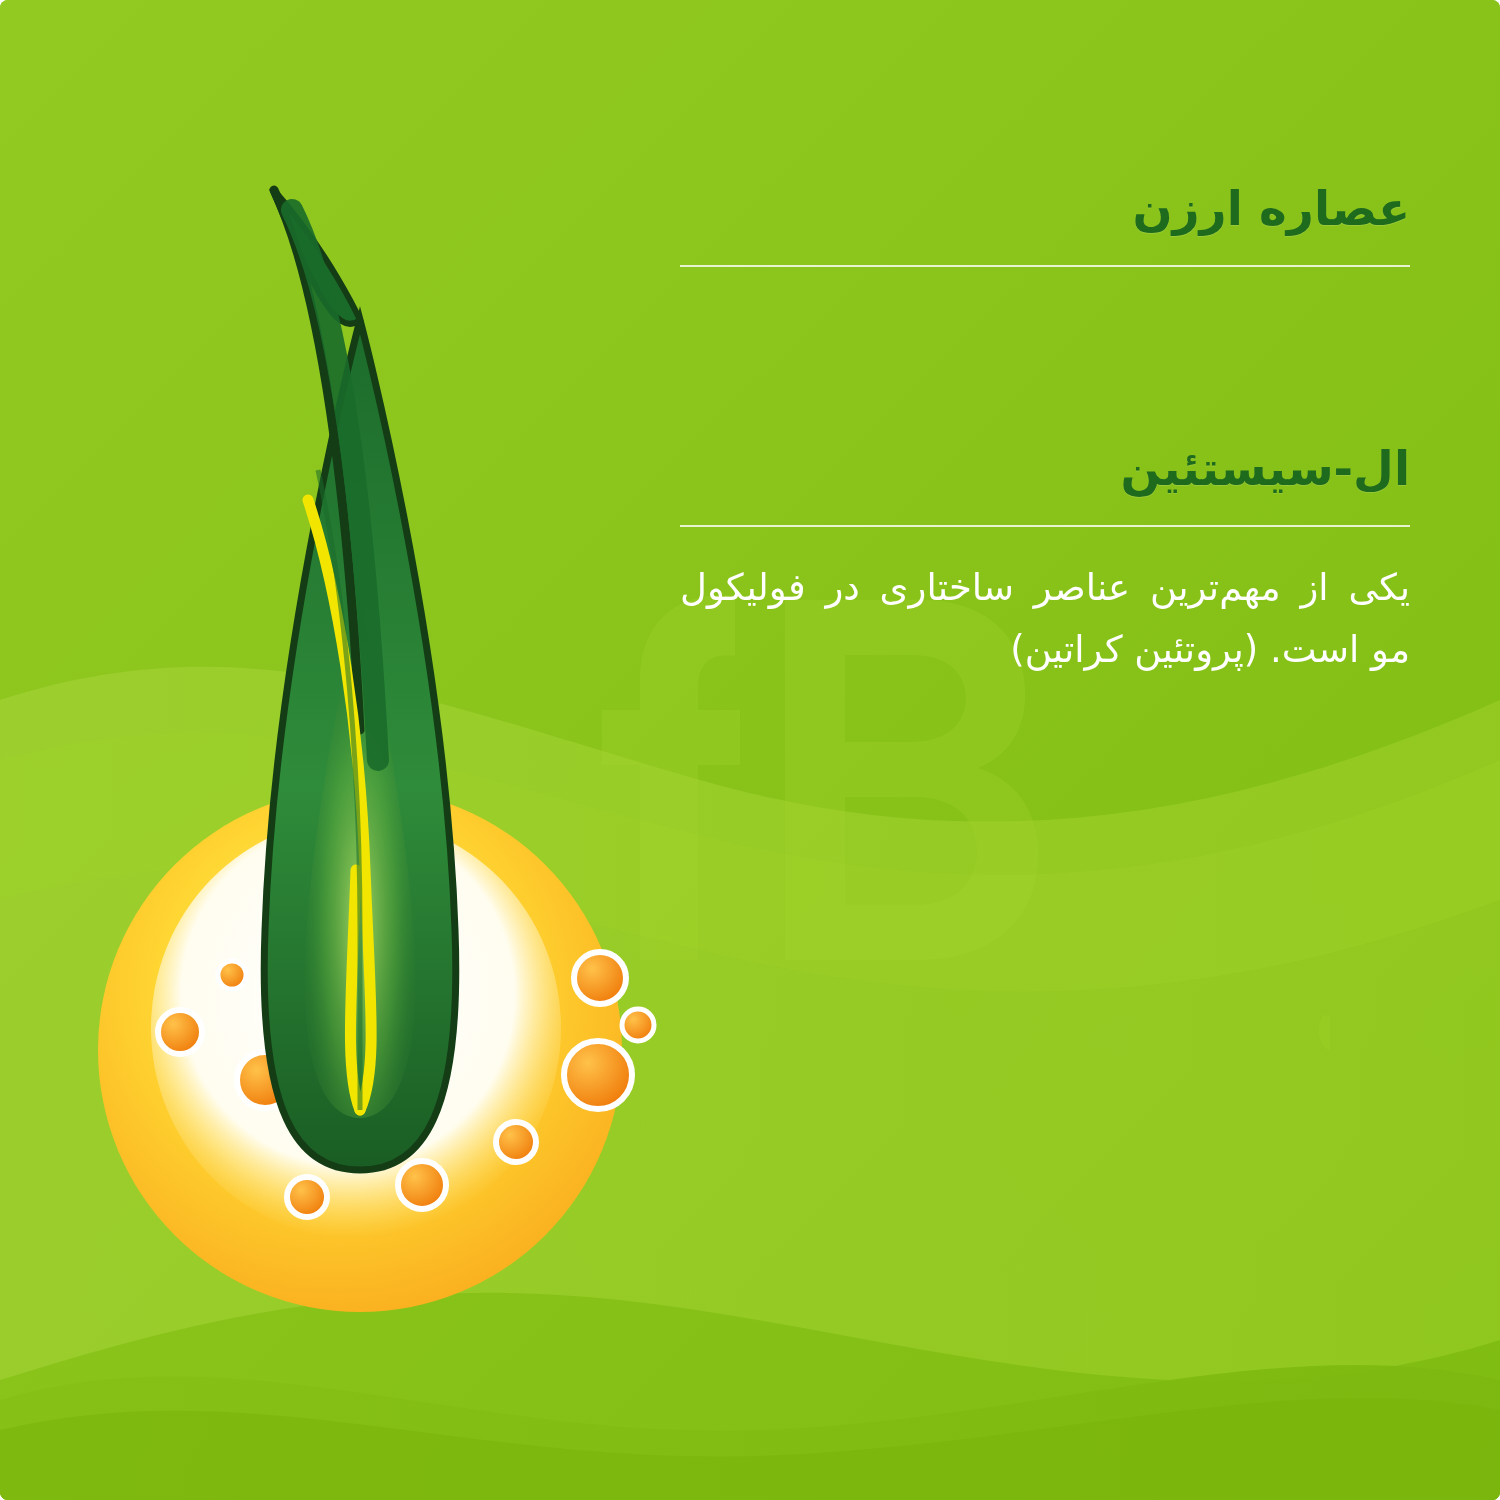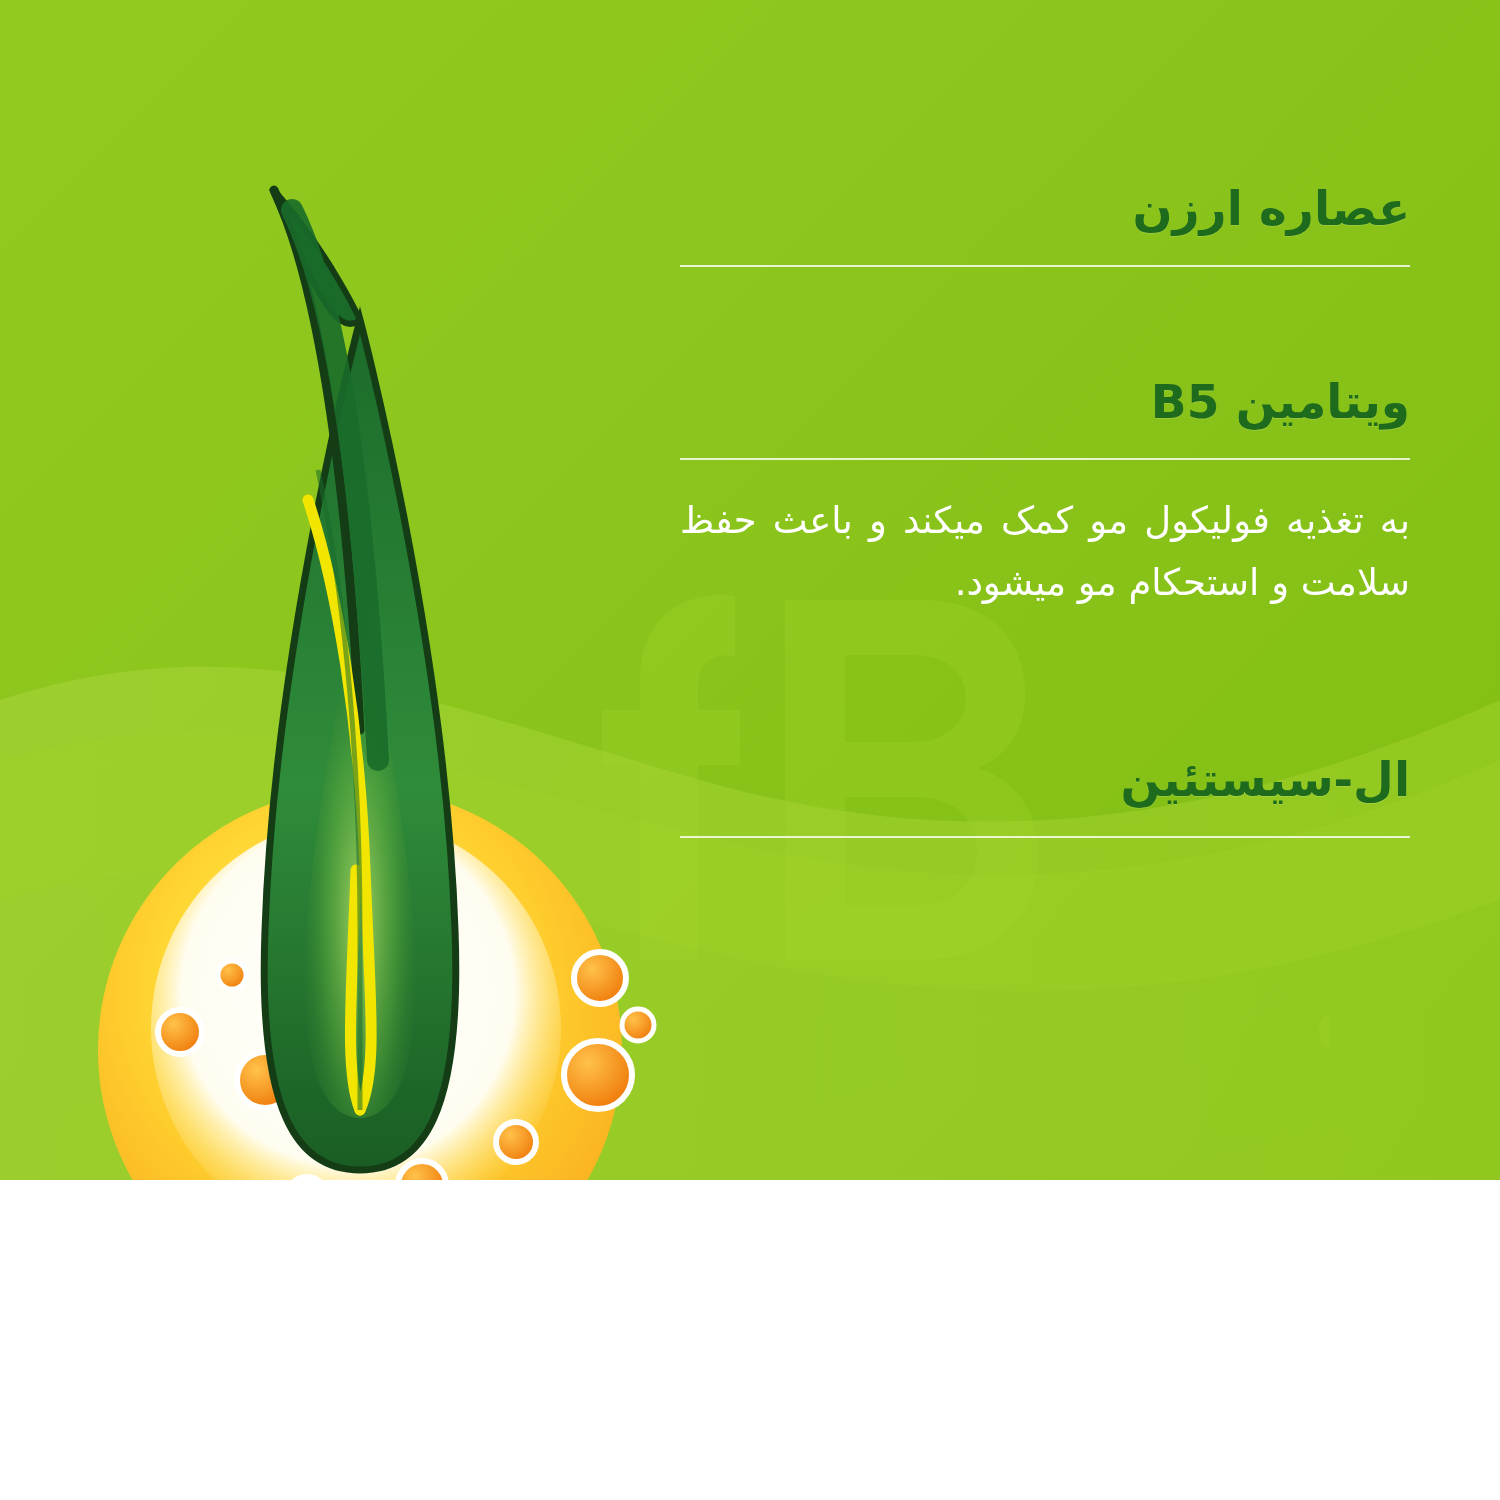--- a/index.html
+++ b/index.html
@@ -8,23 +8,24 @@
   }
   body {
     width: 1500px;
     height: 1500px;
     overflow: hidden;
     font-family: "DejaVu Sans", sans-serif;
   }
   .poster {
     position: relative;
     width: 1500px;
-    height: 1180px;
+    height: 1500px;
     background: #8ec61f;
     overflow: hidden;
+    border-radius: 8px;
   }
   
   .wave-layer {
     position: absolute;
     left: 0;
     top: 0;
     width: 1500px;
     height: 1500px;
     pointer-events: none;
   }
@@ -197,27 +198,23 @@
 
   <div class="content">
 
     <div class="block">
       <h2 class="block-title">عصاره ارزن</h2>
       <div class="divider"></div>
     </div>
 
     <div class="spacer-1"></div>
 
-    <div class="block">
-      <h2 class="block-title">ویتامین B5</h2>
-      <div class="divider"></div>
-      <p class="block-body">به تغذیه فولیکول مو کمک میکند و باعث حفظ سلامت و استحکام مو میشود.</p>
-    </div>
 
     <div class="spacer-2"></div>
 
     <div class="block">
       <h2 class="block-title">ال-سیستئین</h2>
       <div class="divider"></div>
+      <p class="block-body">یکی از مهم‌ترین عناصر ساختاری در فولیکول مو است. (پروتئین کراتین)</p>
     </div>
 
   </div>
 </div>
 
 </body></html>

